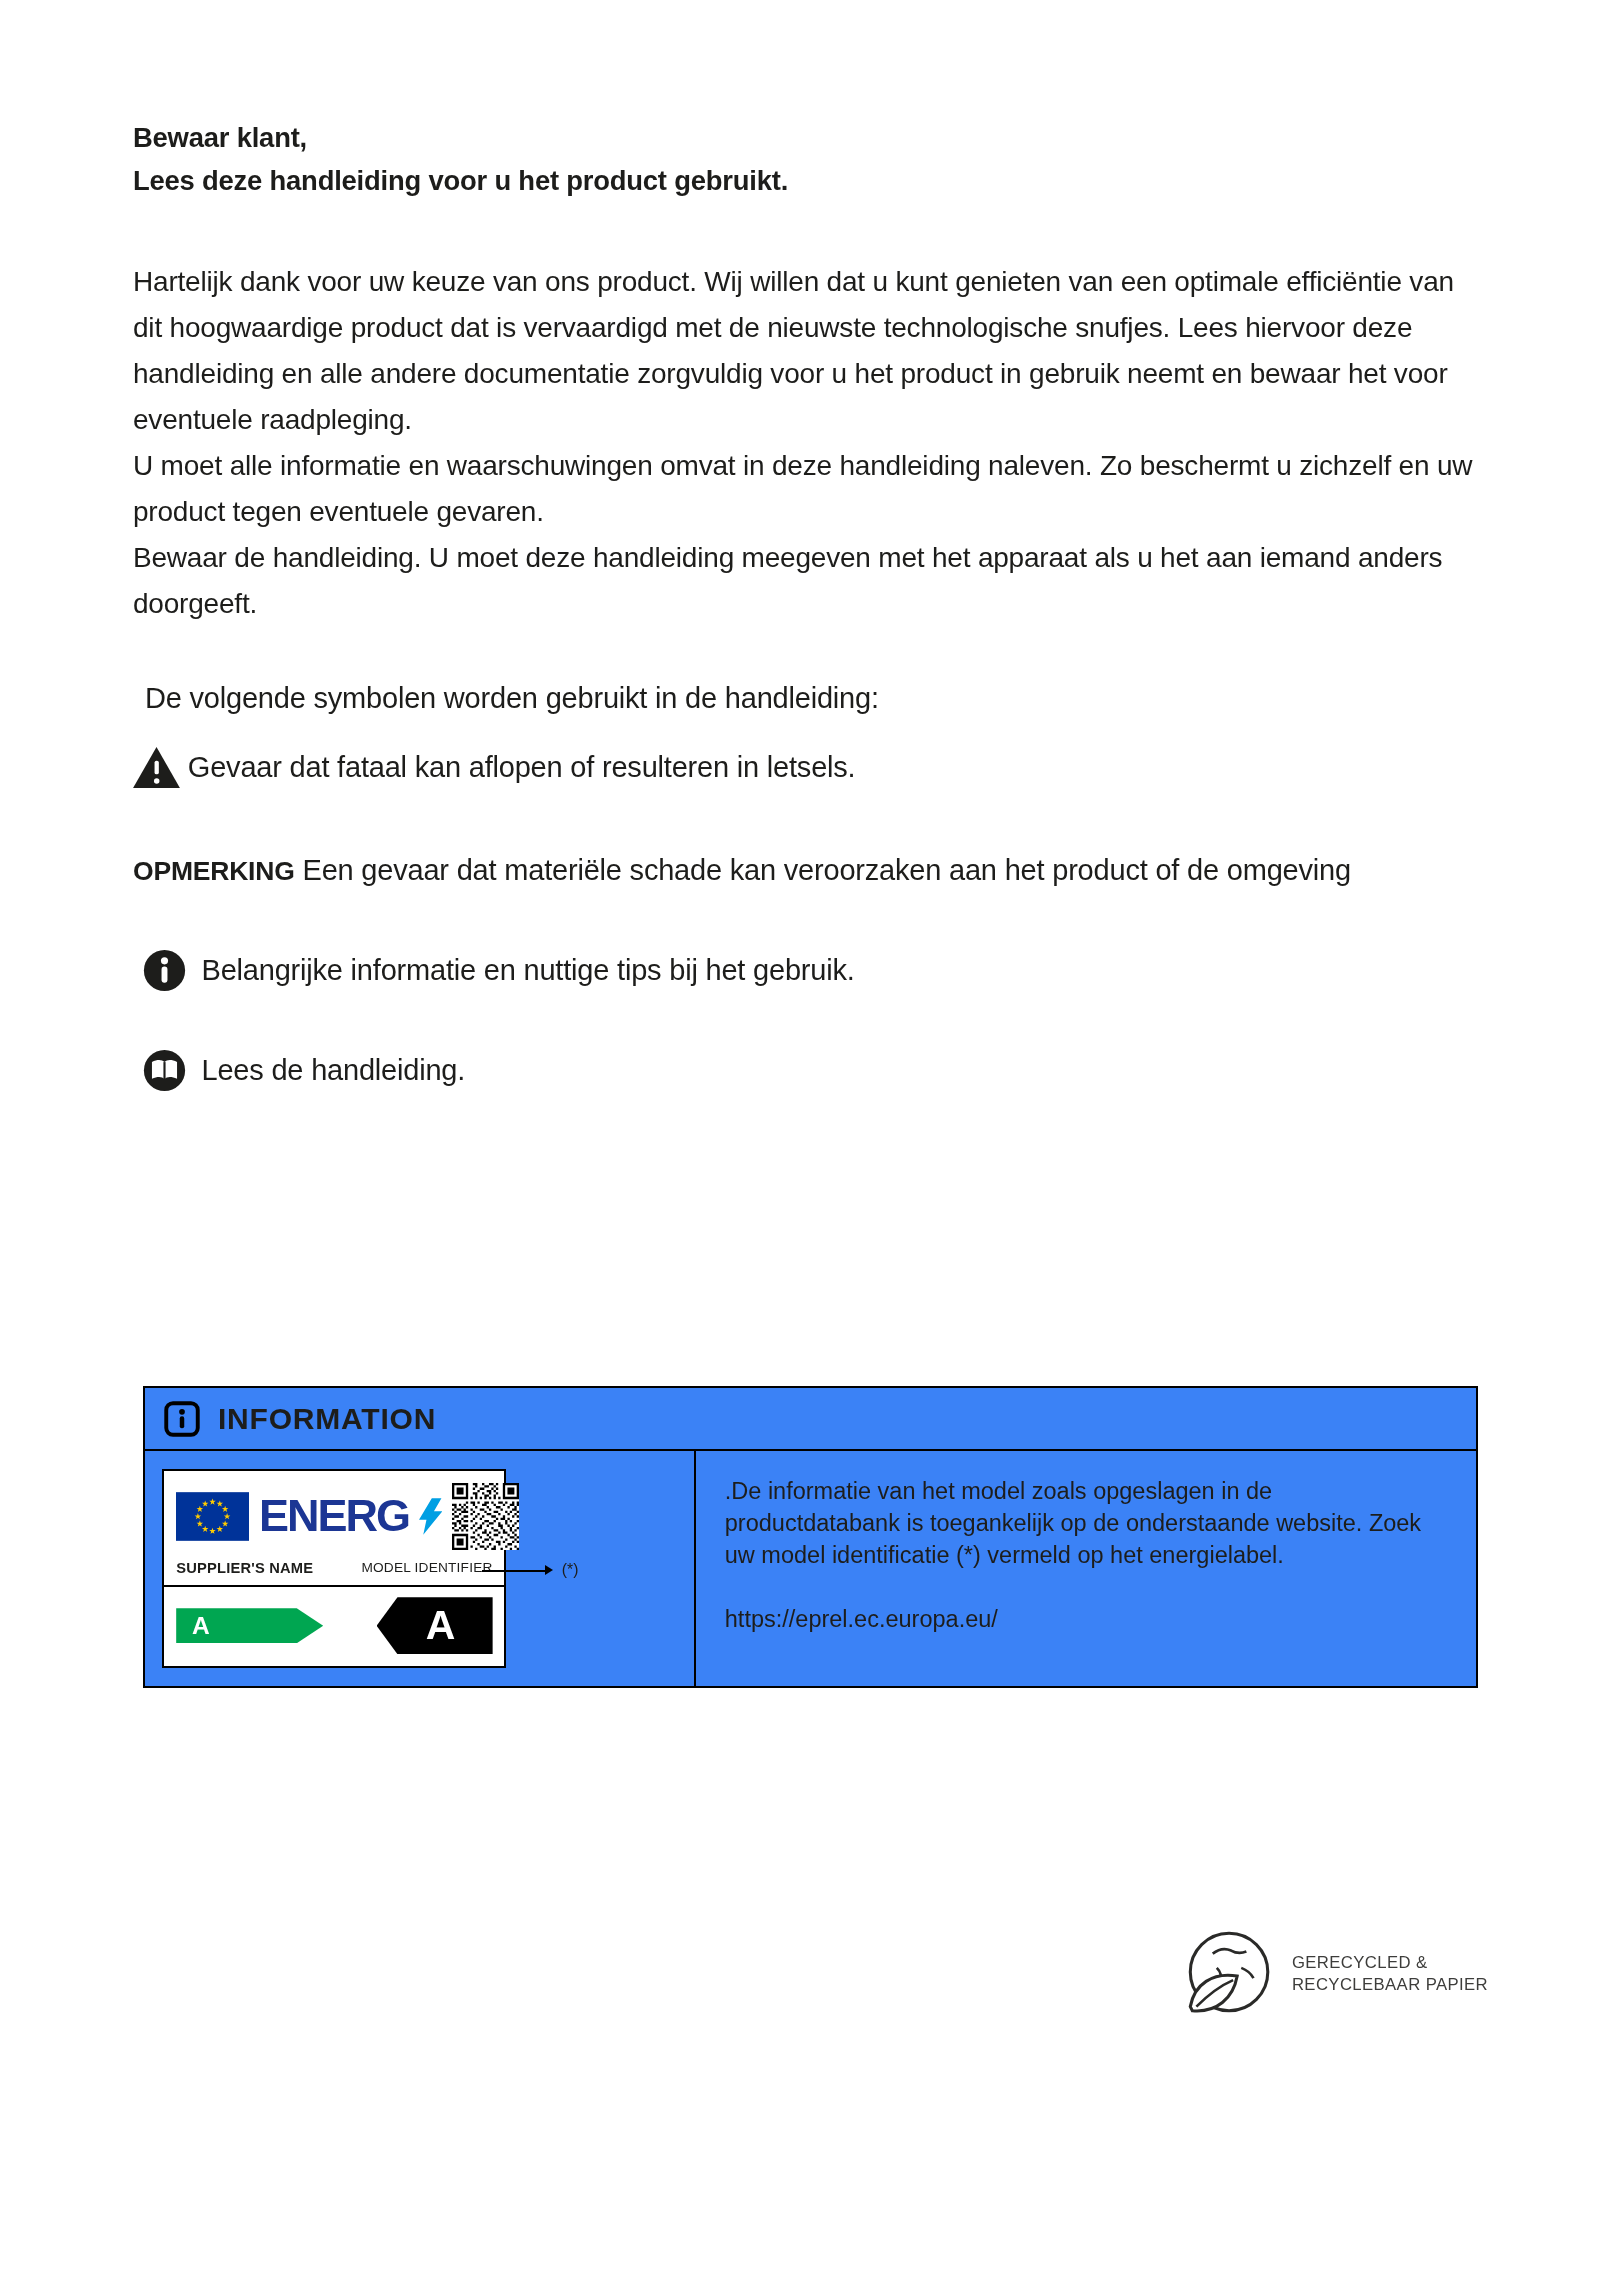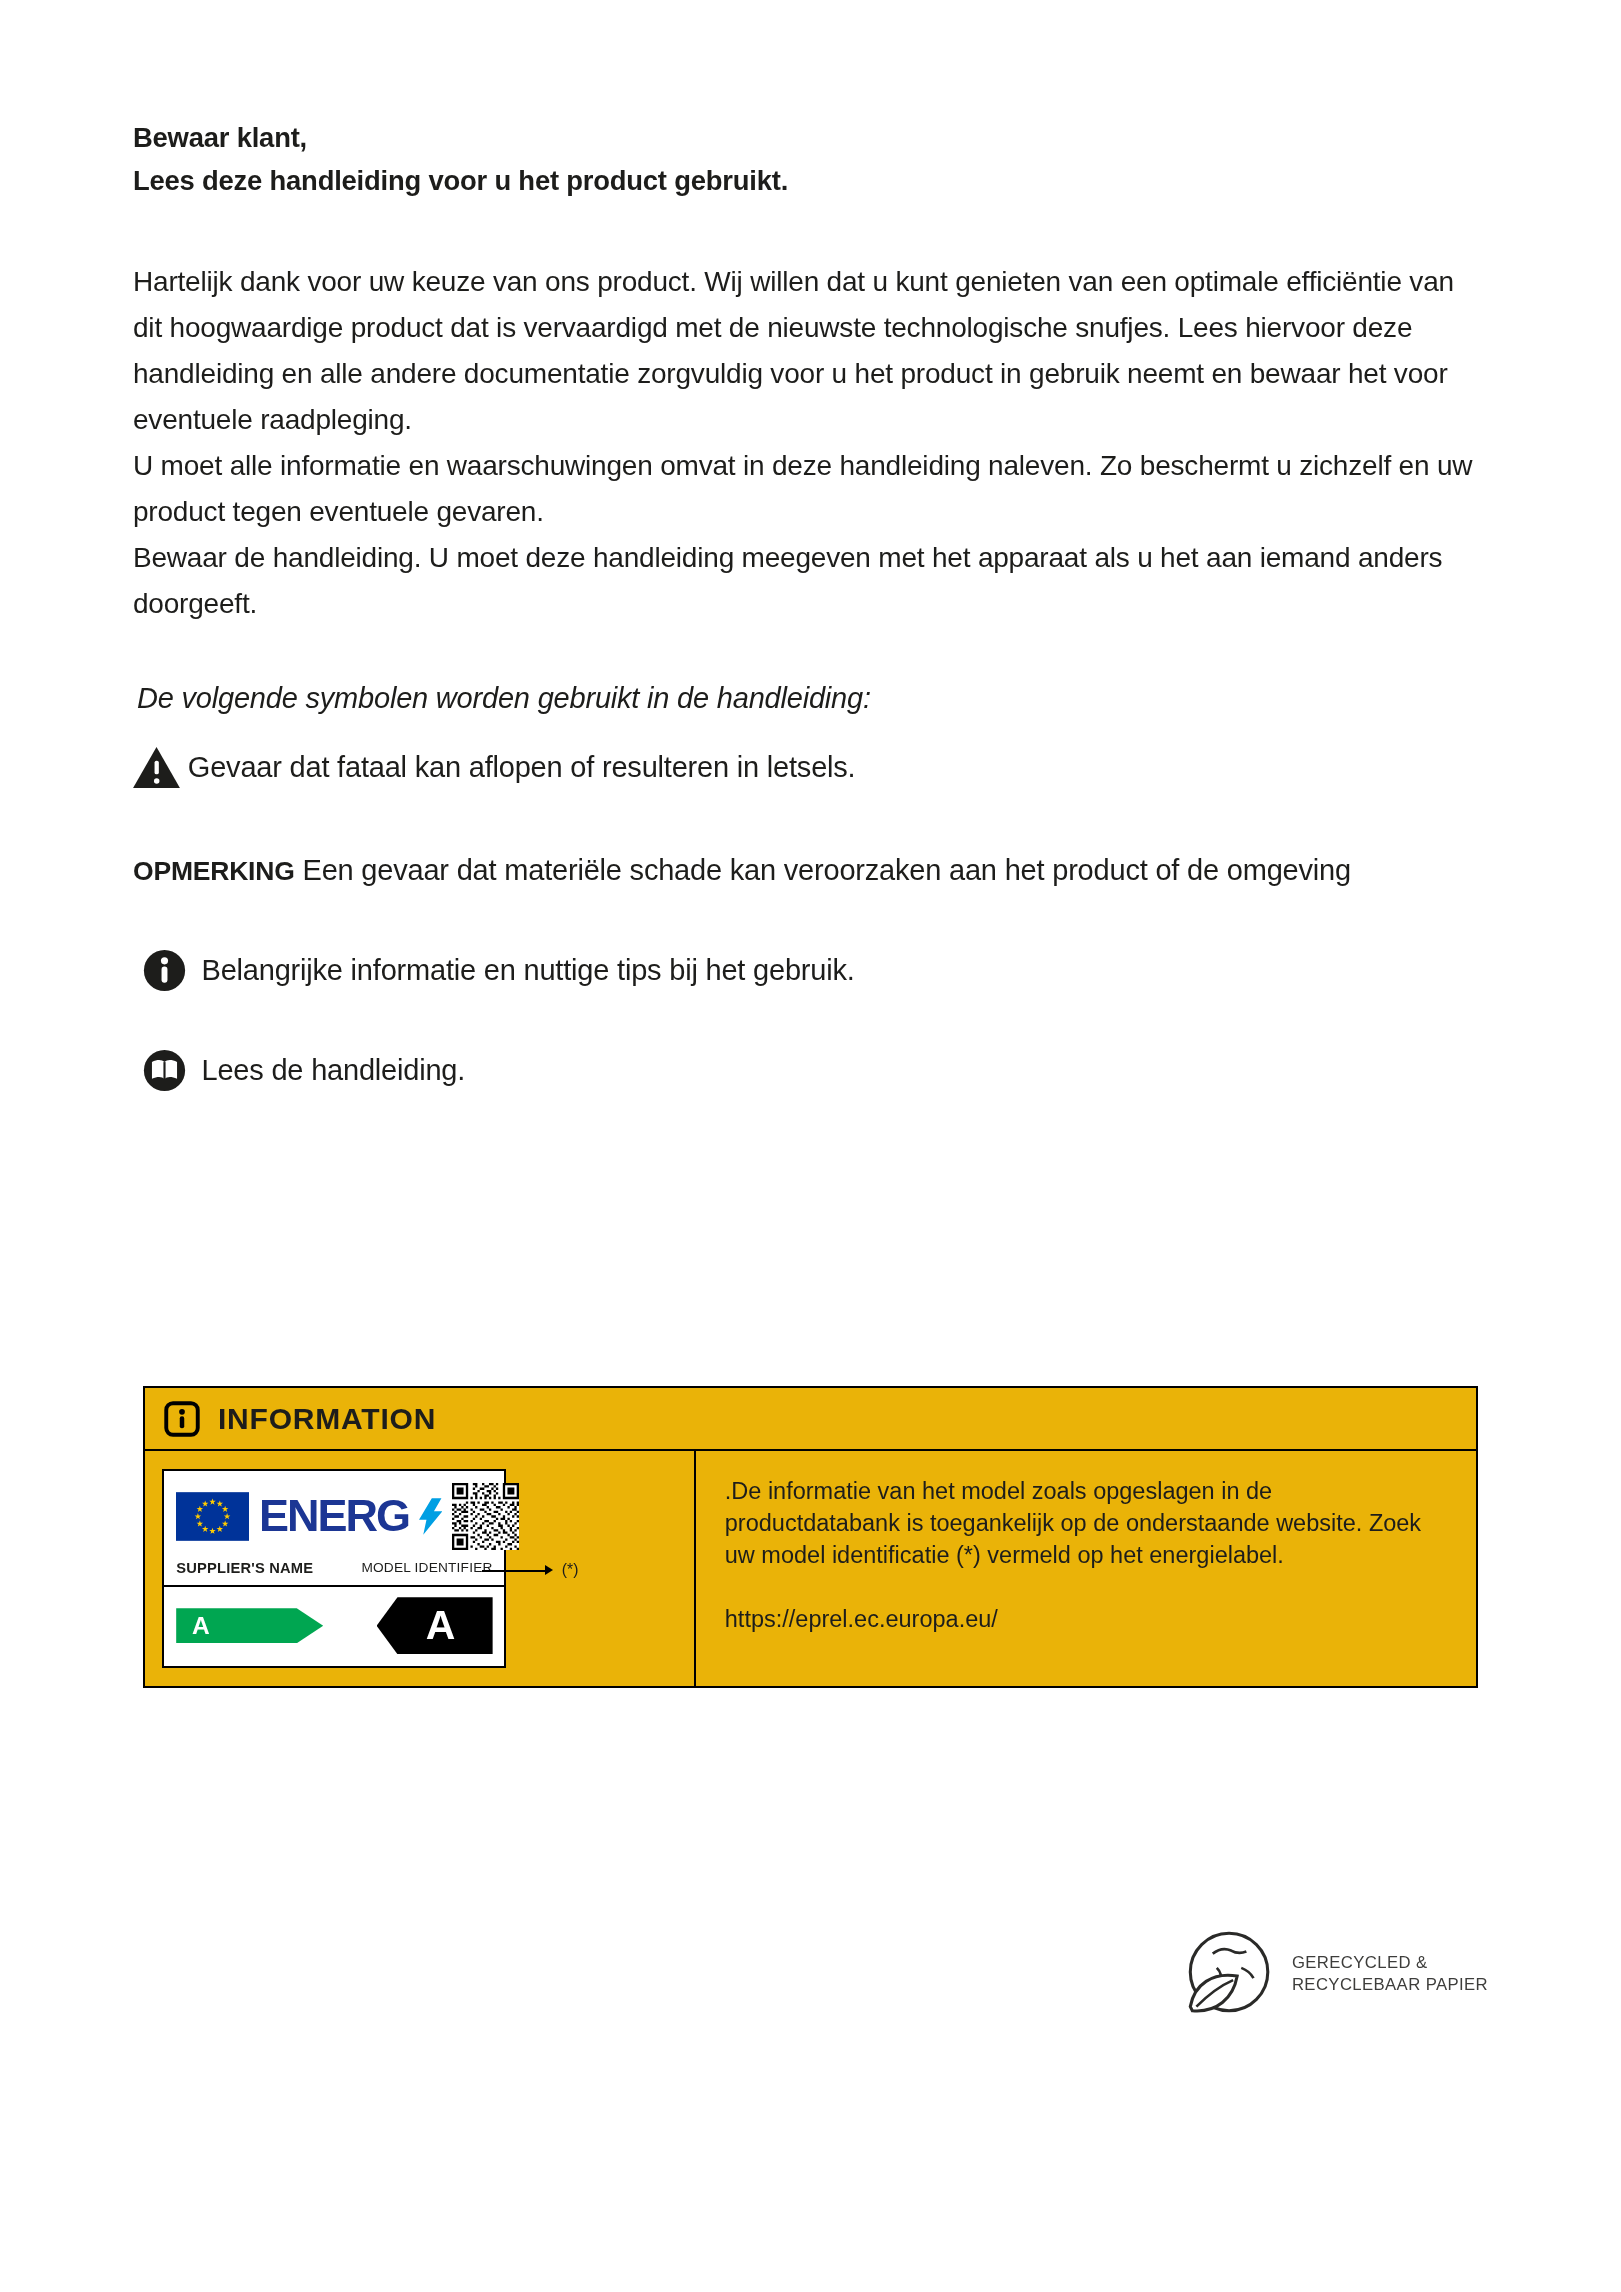--- a/index.html
+++ b/index.html
@@ -9,36 +9,36 @@
     color:#1d1d1b; font-family:"Liberation Sans", sans-serif;
     overflow:hidden;
   }
   .content { padding:116px 133px 0 133px; }
 
   .head-line { font-weight:700; font-size:27.4px; line-height:43px; letter-spacing:-0.2px; }
 
   .intro { margin-top:57px; }
   .intro p { margin:0; font-size:28px; line-height:46px; letter-spacing:-0.2px; }
 
-  .symbols-intro { margin:55px 0 0 4px; font-size:29px; letter-spacing:-0.2px;font-style:italic; }
+  .symbols-intro { margin:55px 0 0 12px; font-size:29px; letter-spacing:-0.2px; }
 
   .sym-row { display:flex; align-items:center; }
   .sym-row.warning { margin-top:32px; gap:7.8px; }
   .sym-row.info    { margin-top:55px; gap:15.7px; margin-left:9.8px; }
   .sym-row.manual  { margin-top:57px; gap:15.7px; margin-left:9.8px; }
   .sym-text { font-size:29px; letter-spacing:-0.2px; }
   .icon svg { display:block; }
   .warning-icon svg { width:47px; height:41px; }
   .round-icon svg { width:43px; height:43px; }
 
   .note-para { margin:59px 0 0 0; font-size:29px; line-height:46px; letter-spacing:-0.2px; }
   .note-label { font-weight:700; font-size:26.5px; }
 
   
-  .info-box { margin:294px 9.8px 0 9.8px; border:2.9px solid #000; background:#eab308; }
+  .info-box { margin:294px 9.8px 0 9.8px; border:2.9px solid #000; background:#3b82f6; }
   .ib-header { display:flex; align-items:center; gap:17.6px; padding:12.7px 19.6px; border-bottom:2.9px solid #000; }
   .ib-icon svg { width:36px; height:36px; display:block; }
   .ib-title { font-size:30px; font-weight:700; letter-spacing:0.8px; }
   .ib-body { display:flex; align-items:stretch; }
   .ib-left { width:551px; border-right:2.9px solid #000; padding:17.6px; }
   .ib-right { flex:1; padding:23.5px 29px 19.6px 29px; }
   .ib-text { margin:0; font-size:23.5px; line-height:32px; }
   .ib-url  { margin:35px 0 0 0; font-size:23.5px; }
 
   

